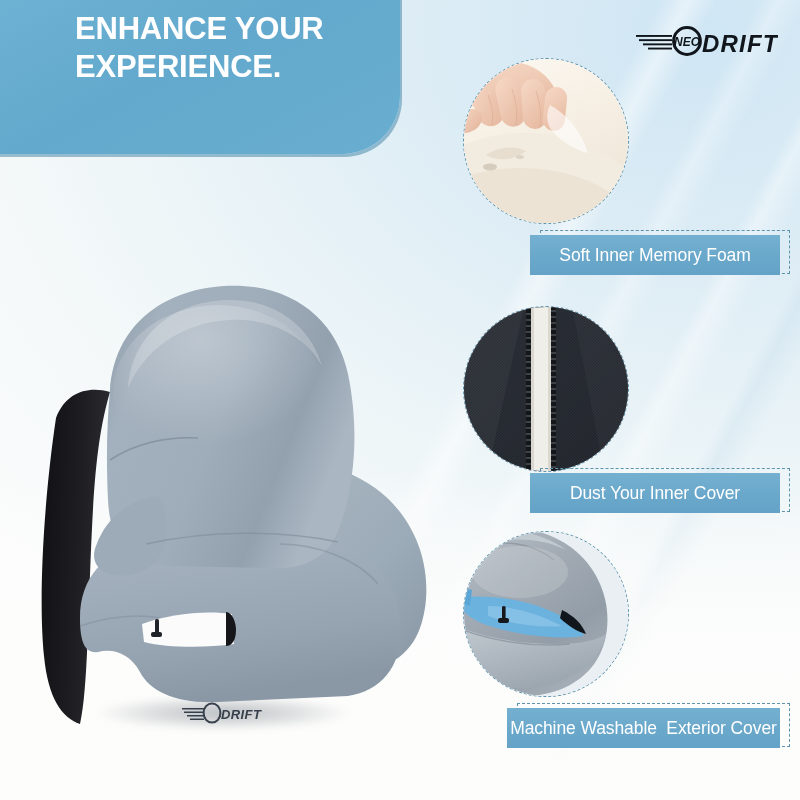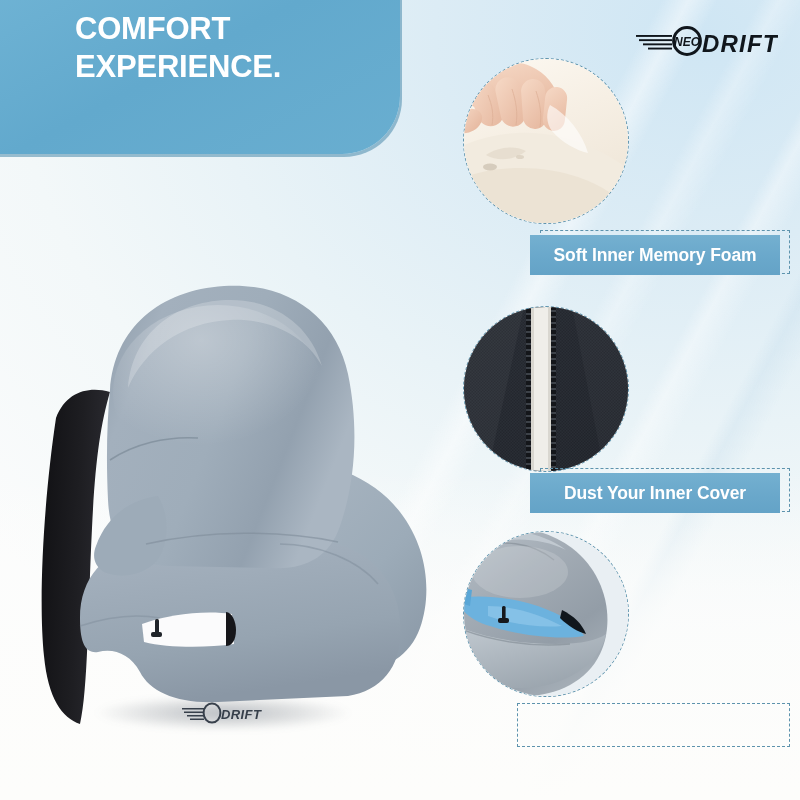--- a/index.html
+++ b/index.html
@@ -112,21 +112,21 @@
   .feature .label-frame {
     position: absolute;
     border: 1.5px dashed #5d93ad;
     box-sizing: border-box;
   }
   .feature .label-bar {
     position: absolute;
     background: linear-gradient(180deg, #74b0d0 0%, #6aa8cb 55%, #64a3c7 100%);
     color: #ffffff;
     font-size: 17.5px;
-    font-weight: 700;
+    font-weight: 400;
     letter-spacing: -0.1px;
     display: flex;
     align-items: center;
     justify-content: center;
     white-space: pre;
     box-sizing: border-box;
   }
 
   
   #feature-1 { left: 455px; top: 52px; width: 340px; height: 228px; }
@@ -150,21 +150,21 @@
 <body>
 
 <div id="page">
 
   <div class="bg-base"></div>
   <div class="bg-streaks"></div>
   <div class="bg-bottom-fade"></div>
 
   <div class="banner">
     <div class="banner-text">
-      <span class="ln">Comfort</span>
+      <span class="ln">Enhance Your</span>
       <span class="ln">Experience.</span>
     </div>
   </div>
 
   <div class="brand">
     <svg viewBox="0 0 142 34">
       <g fill="#10161C">
         <rect x="0" y="11" width="36" height="1.9"></rect>
         <rect x="3" y="15.2" width="33" height="1.9"></rect>
         <rect x="7" y="19.4" width="29" height="1.9"></rect>
@@ -429,15 +429,16 @@
         </g>
 
         <path d="M-12 92 C14 104 52 112 92 112 C118 112 134 108 142 102
                  C136 134 96 158 52 156 C14 154 -10 130 -12 92 Z" fill="url(#covG2)"></path>
         <path d="M-6 96 C24 108 66 116 106 112" fill="none" stroke="#88919a" stroke-width="1.4" opacity=".7"></path>
 
         <ellipse cx="56" cy="40" rx="48" ry="26" fill="#ffffff" opacity=".16"></ellipse>
       </svg>
     </div>
     <div class="label-frame"></div>
+    <div class="label-bar">Machine Washable  Exterior Cover</div>
   </div>
 
 </div>
 
 </body></html>

